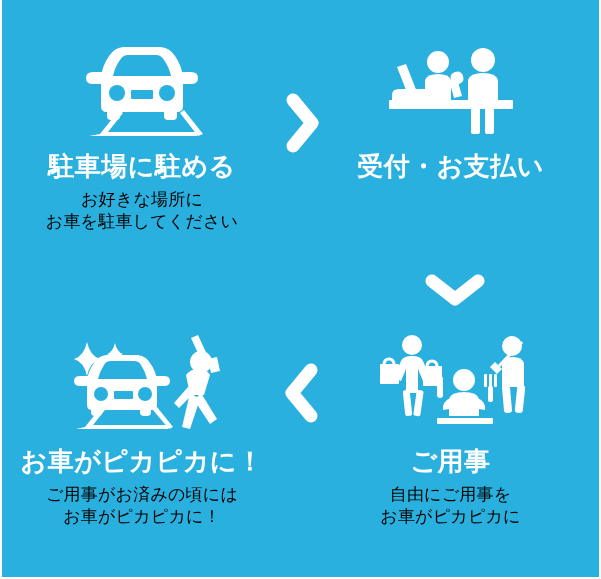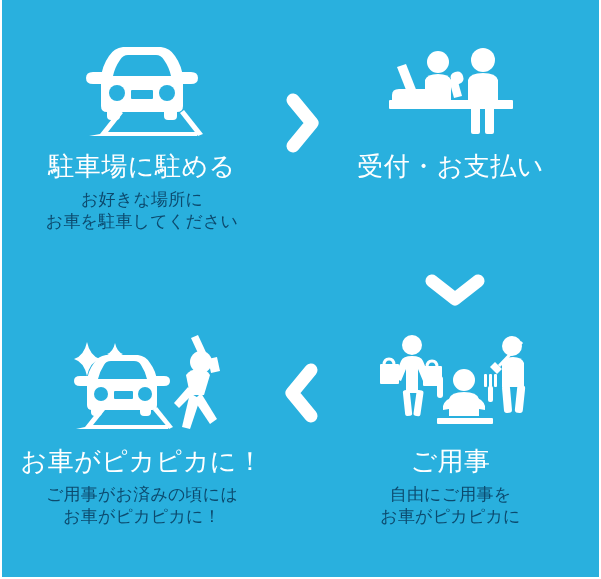--- a/index.html
+++ b/index.html
@@ -31,29 +31,29 @@
     text-align: center;
     color: #ffffff;
   }
 
   .icon-wrap {
     position: relative;
     margin: 0 auto;
   }
 
   .step-title {
-    font-weight: normal;
+    font-weight: bold;
     color: #ffffff;
     line-height: 1.1;
     white-space: nowrap;
     letter-spacing: 0.5px;
   }
 
   .step-desc {
-    color: #0c4a6e;
+    color: #000000;
     line-height: 1.32;
     white-space: pre-line;
     letter-spacing: 0.2px;
   }
 
   
   #step-park      { left: 0px;   top: 40px;  width: 280px; }
   #step-reception { left: 300px; top: 40px;  width: 297px; }
   #step-shine     { left: 0px;   top: 330px; width: 280px; }
   #step-errand    { left: 300px; top: 330px; width: 297px; }

